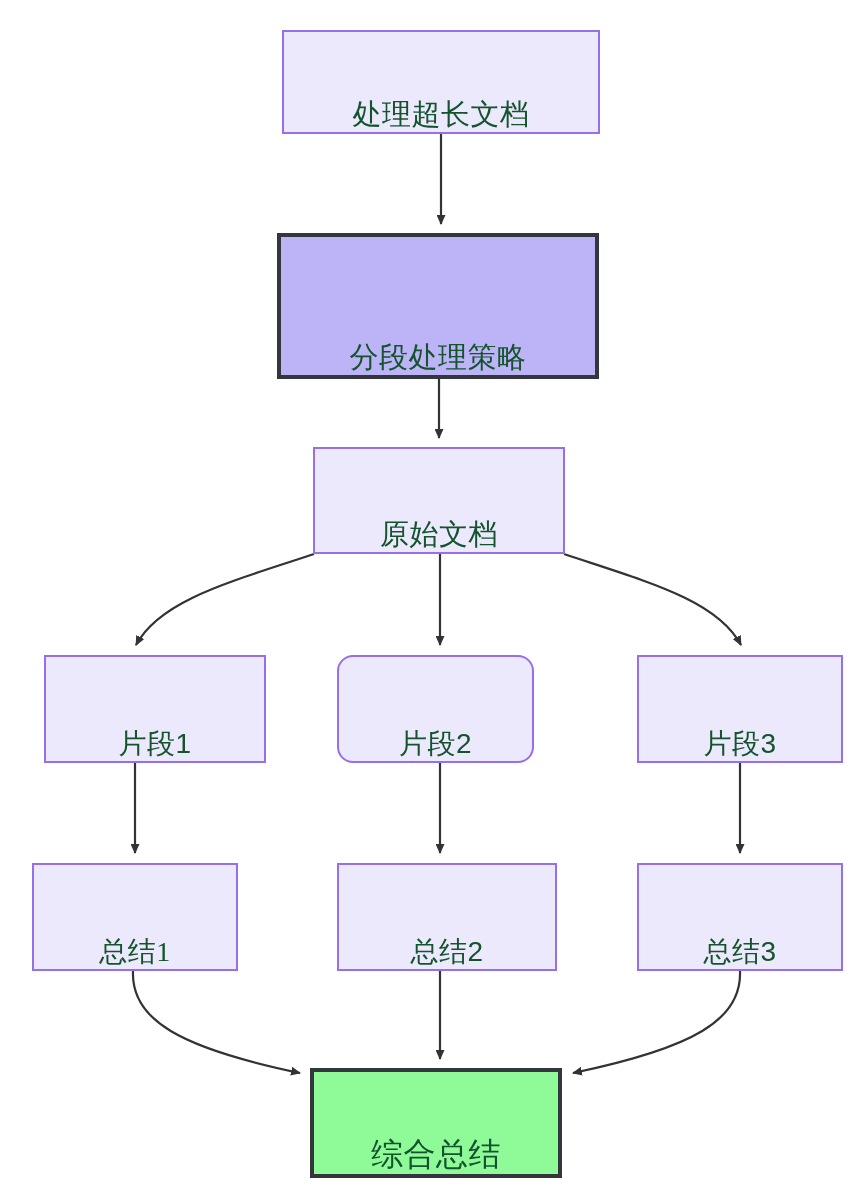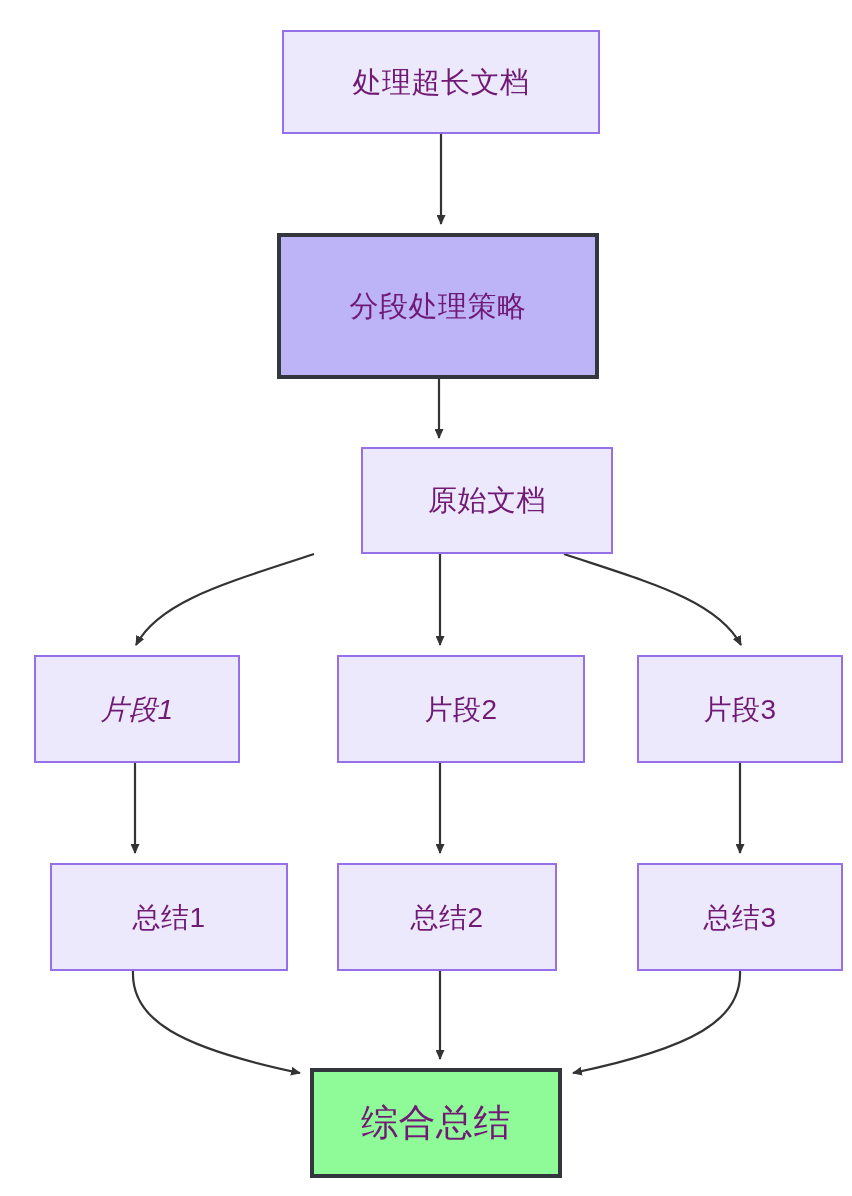--- a/index.html
+++ b/index.html
@@ -24,42 +24,42 @@
     left: 0;
     top: 0;
     width: 852px;
     height: 1196px;
     pointer-events: none;
   }
   .node {
     position: absolute;
     box-sizing: border-box;
     display: flex;
-    align-items: center;
+    align-items: flex-end;
     justify-content: center;
     text-align: center;
-    color: #701a75;
+    color: #14532d;
     line-height: 1.25;
     letter-spacing: 0.5px;
     white-space: nowrap;
   }
   .node.normal {
     background: #ECE9FC;
     border: 2px solid #9670E8;
     font-size: 29px;
   }
   .node.highlight {
     background: #BDB4F8;
     border: 4px solid #33363D;
     font-size: 29px;
   }
   .node.result {
     background: #8FFB98;
     border: 4px solid #33363D;
-    font-size: 37px;
+    font-size: 32px;
   }
   .node.small {
     font-size: 28px;
   }
 </style>
 </head>
 <body>
 
 <div id="canvas">
 
@@ -94,37 +94,37 @@
   </svg>
 
   <div class="node normal" style="left:282px; top:30px; width:318px; height:104px;">
     <span>处理超长文档</span>
   </div>
 
   <div class="node highlight" style="left:277px; top:233px; width:322px; height:146px;">
     <span>分段处理策略</span>
   </div>
 
-  <div class="node normal" style="left:313px; top:447px; width:252px; height:107px;margin-left:48px;">
+  <div class="node normal" style="left:313px; top:447px; width:252px; height:107px;">
     <span>原始文档</span>
   </div>
 
-  <div class="node normal small" style="left:34px; top:655px; width:206px; height:108px;font-style:italic;">
+  <div class="node normal small" style="left:44px; top:655px; width:222px; height:108px;">
     <span>片段1</span>
   </div>
 
-  <div class="node normal small" style="left:337px; top:655px; width:248px; height:108px;">
+  <div class="node normal small" style="left:337px; top:655px; width:197px; height:108px;border-radius:16px;">
     <span>片段2</span>
   </div>
 
   <div class="node normal small" style="left:637px; top:655px; width:206px; height:108px;">
     <span>片段3</span>
   </div>
 
-  <div class="node normal small" style="left:50px; top:863px; width:238px; height:108px;">
+  <div class="node normal small" style="left:32px; top:863px; width:206px; height:108px;font-family:Liberation Serif, serif;">
     <span>总结1</span>
   </div>
 
   <div class="node normal small" style="left:337px; top:863px; width:220px; height:108px;">
     <span>总结2</span>
   </div>
 
   <div class="node normal small" style="left:637px; top:863px; width:206px; height:108px;">
     <span>总结3</span>
   </div>

